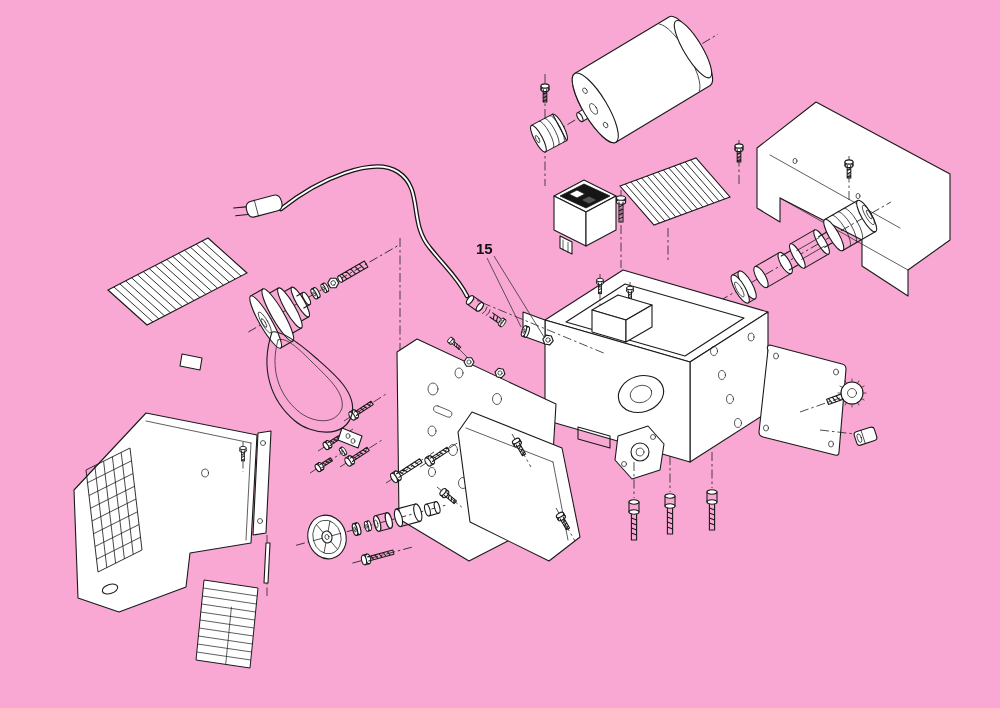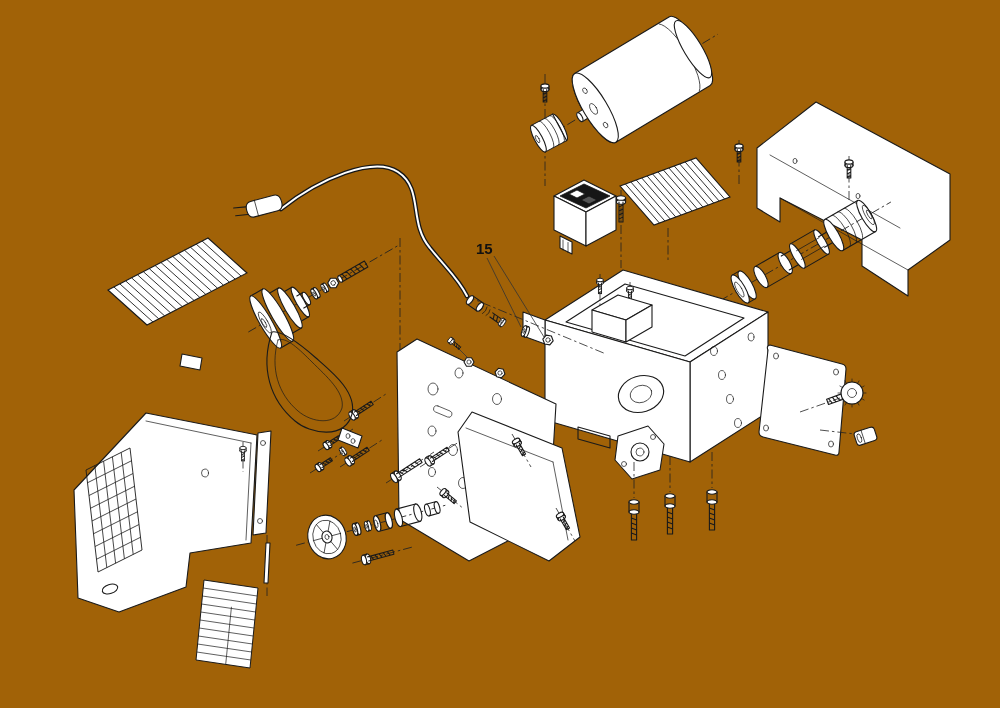--- a/index.html
+++ b/index.html
@@ -1,16 +1,16 @@
 <!DOCTYPE html>
 <html><head>
 <meta charset="utf-8">
 <style>
   html,body{margin:0;padding:0;background:#fff}
-  .stage{position:relative;width:1000px;height:708px;background:#a16207;overflow:hidden}
+  .stage{position:relative;width:1000px;height:708px;background:#f9a8d4;overflow:hidden}
   .ln{fill:none;stroke:#1a1a1a;stroke-width:1.1;stroke-linecap:round;stroke-linejoin:round}
   .lt{fill:none;stroke:#1a1a1a;stroke-width:.7;stroke-linecap:round;stroke-linejoin:round}
   .fw{fill:#fff;stroke:#1a1a1a;stroke-width:1.1;stroke-linejoin:round}
   .fd{fill:#161616;stroke:#161616;stroke-width:.8}
   .cl{fill:none;stroke:#222;stroke-width:.8;stroke-dasharray:9 3 2.5 3}
   .ld{fill:none;stroke:#333;stroke-width:.8}
   .cable{fill:none;stroke:#161616;stroke-width:4.6;stroke-linecap:round}
   .cableIn{fill:none;stroke:#fff;stroke-width:2;stroke-linecap:round}
   .callout{font:700 15px "Liberation Sans",sans-serif;fill:#111}
 </style>

